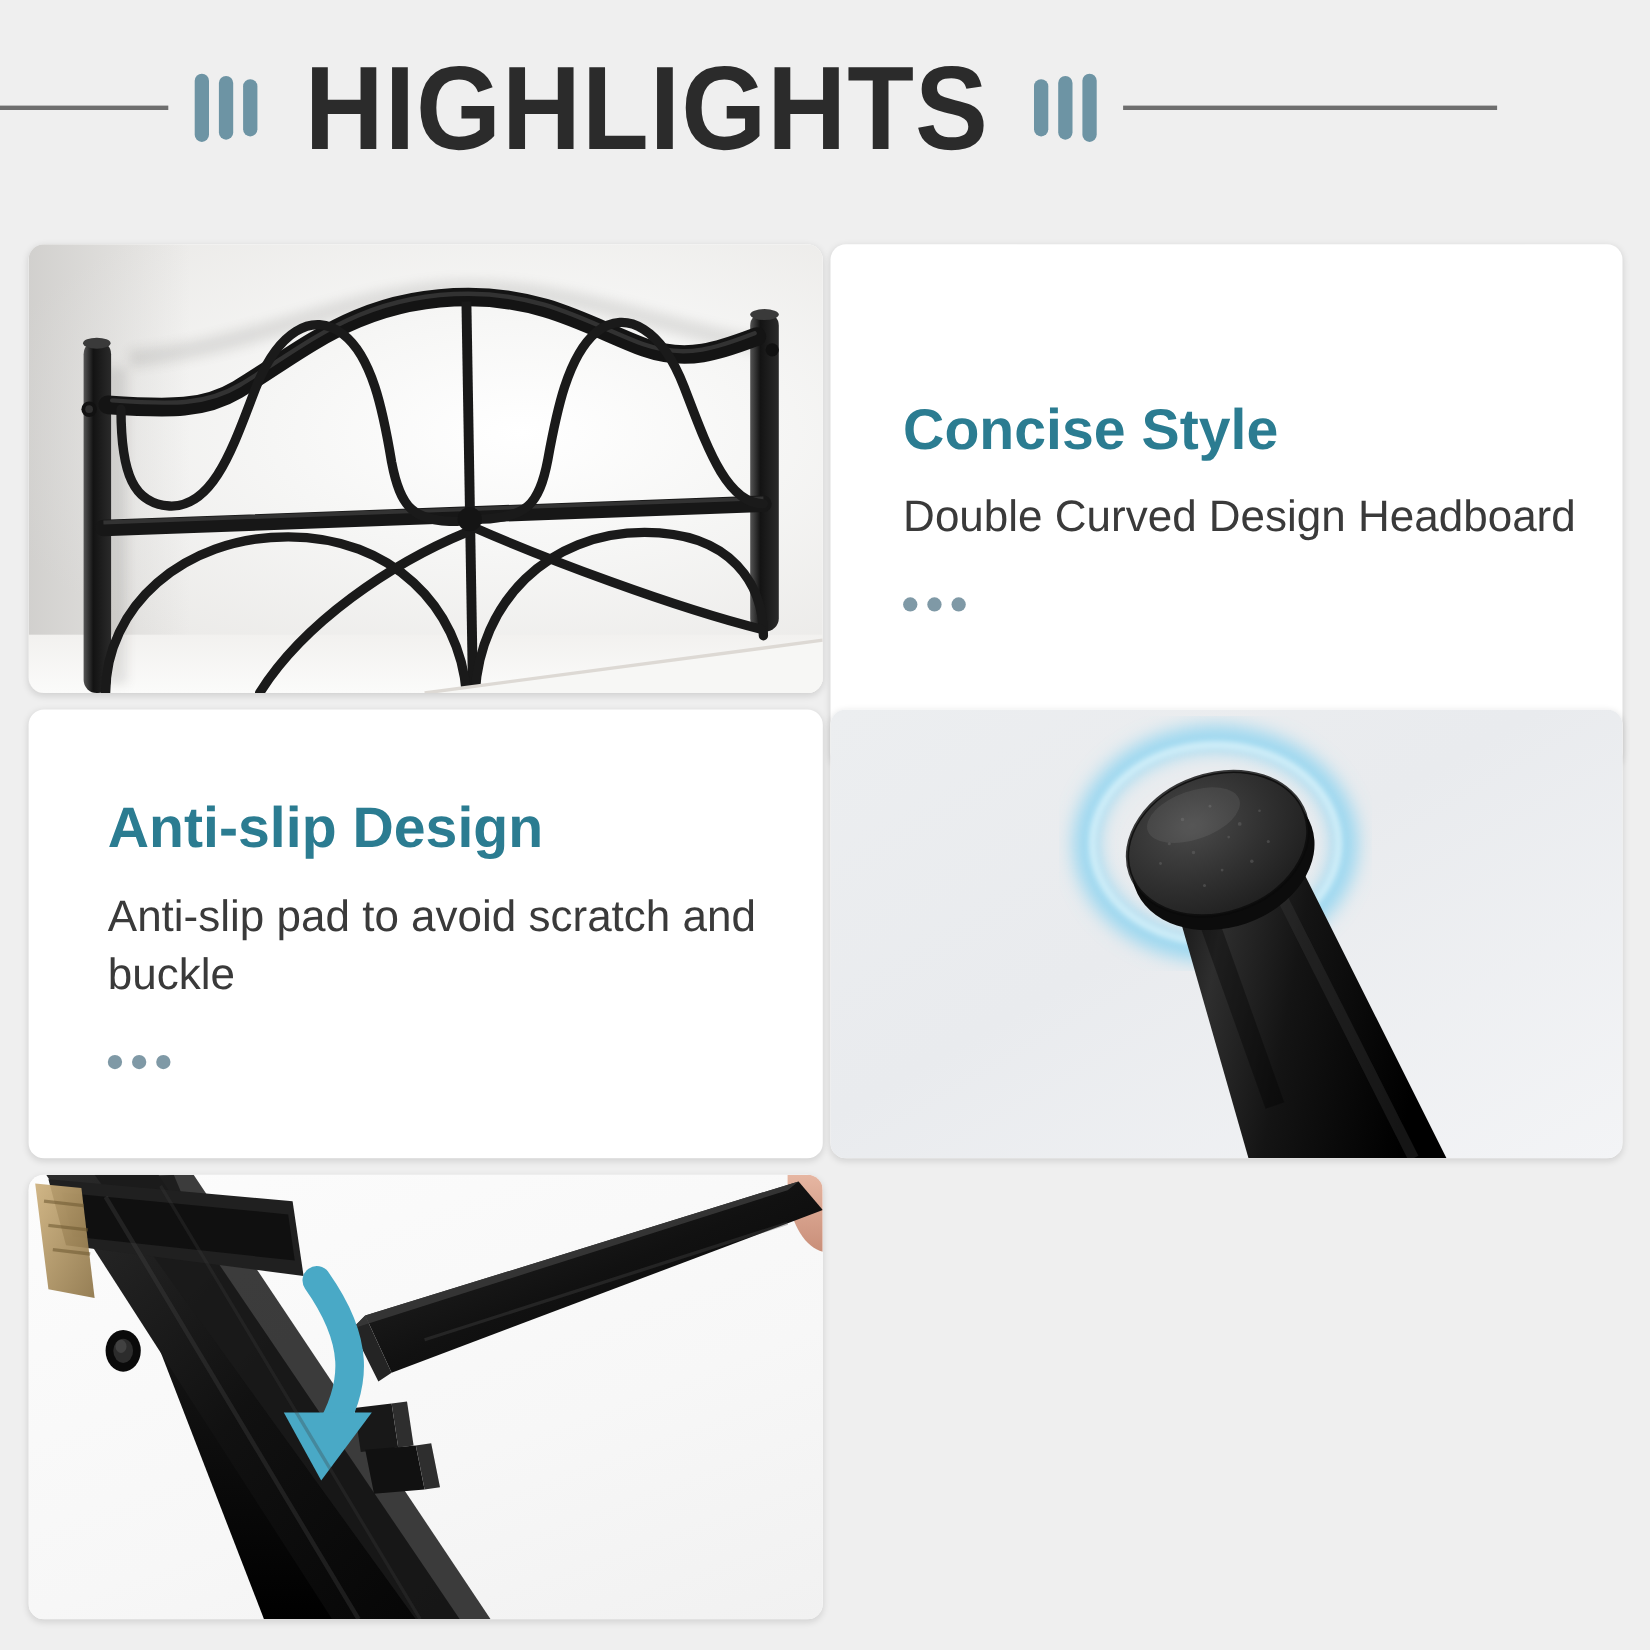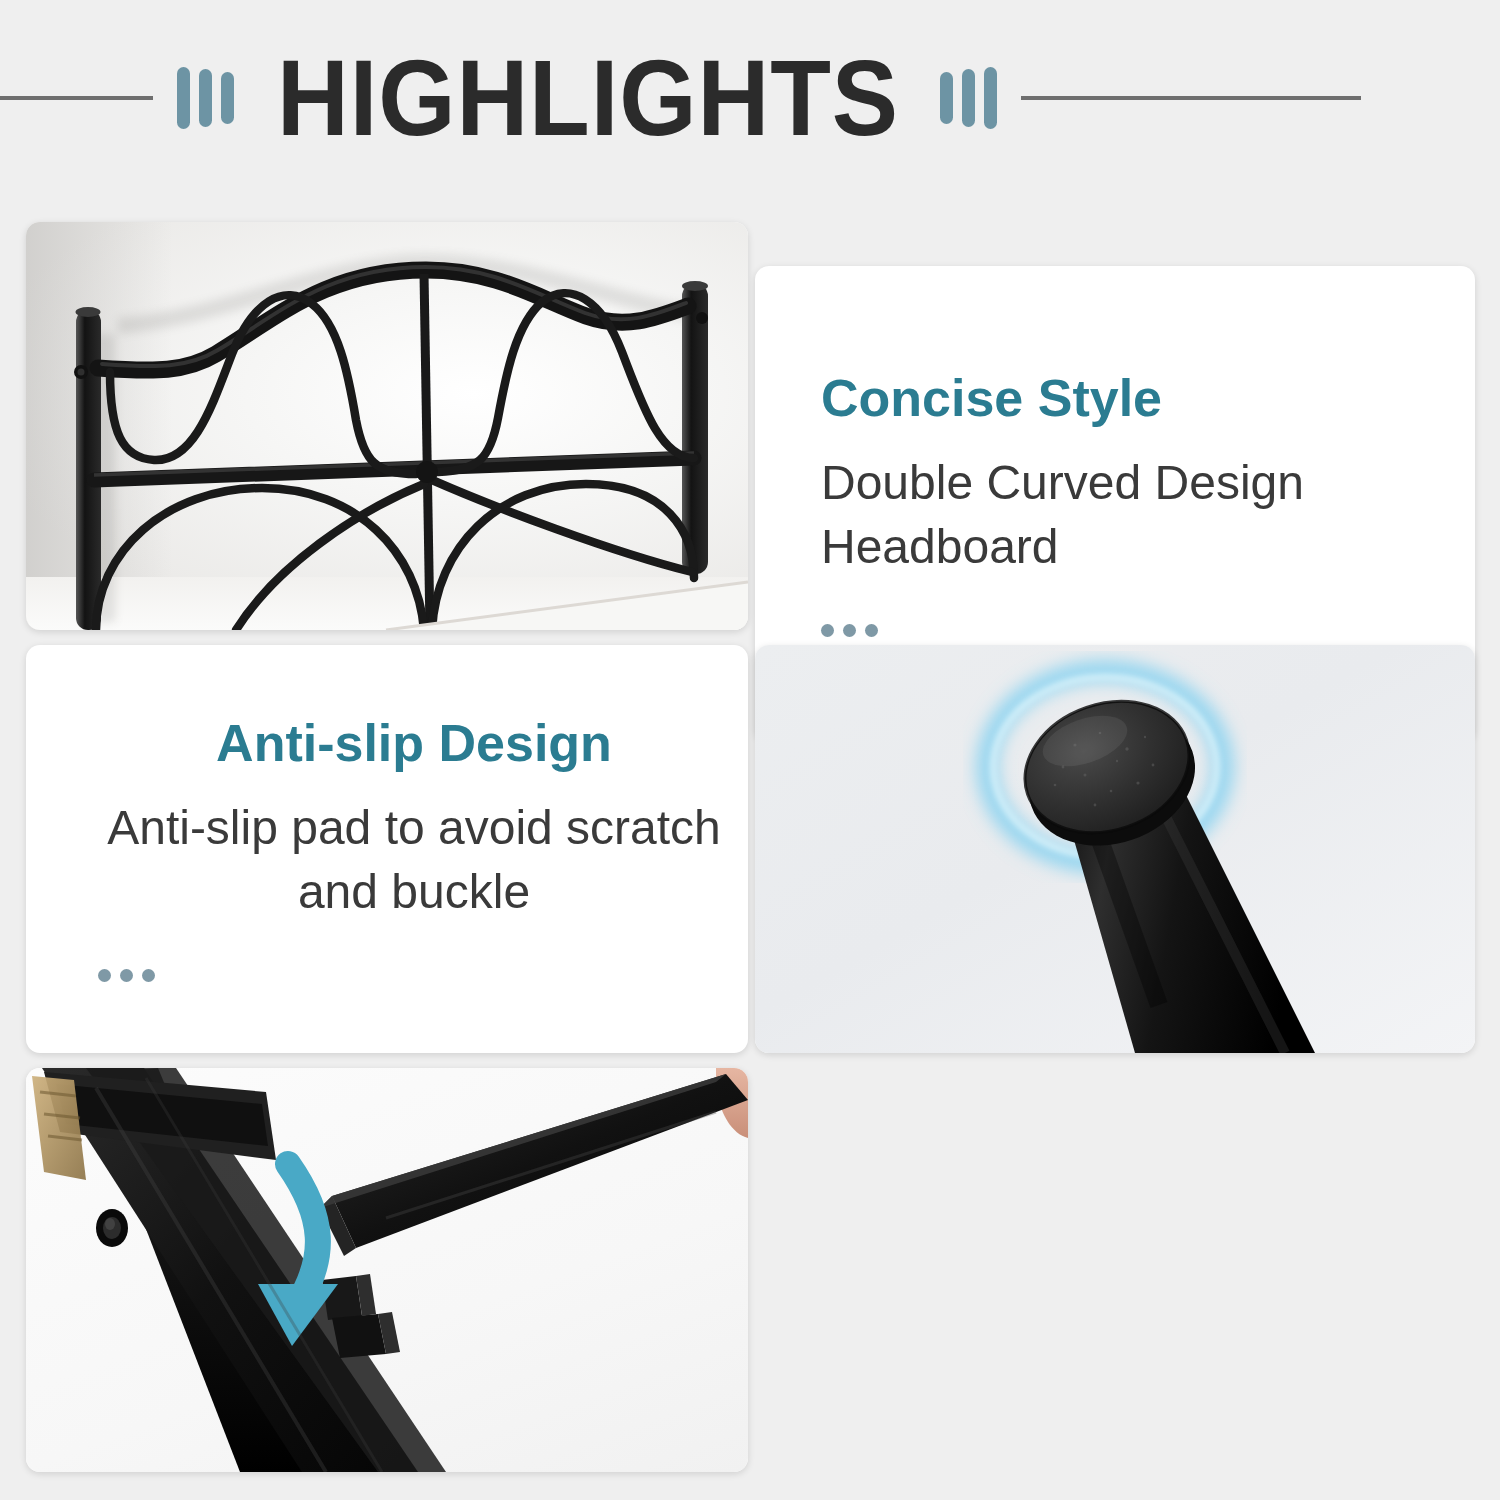--- a/index.html
+++ b/index.html
@@ -79,22 +79,22 @@
 
   .card {
     position: absolute;
     background: #ffffff;
     border-radius: 14px;
     box-shadow: 0 2px 7px rgba(0,0,0,0.13);
     overflow: hidden;
   }
 
   .c-img-1  { left: 0;    top: 0;   width: 722px; height: 408px; }
-  .c-txt-1  { left: 729px; top: 0;   width: 720px; height: 476px; margin-top: 44px; }
-  .c-txt-2  { left: 0;    top: 423px; width: 722px; height: 408px; text-align: center; }
+  .c-txt-1  { left: 729px; top: 0;   width: 720px; height: 476px; }
+  .c-txt-2  { left: 0;    top: 423px; width: 722px; height: 408px; }
   .c-img-2  { left: 729px; top: 423px; width: 720px; height: 408px; }
   .c-img-3  { left: 0;    top: 846px; width: 722px; height: 404px; }
   .c-txt-3  { left: 729px; top: 846px; width: 720px; height: 404px; }
 
   
   .txt-inner {
     position: absolute;
     left: 66px;
     top: 0;
     height: 100%;
@@ -108,21 +108,21 @@
   .feat-title {
     font-size: 52px;
     font-weight: bold;
     color: #2b7c91;
     line-height: 1.05;
     margin-bottom: 26px;
     white-space: nowrap;
   }
 
   .feat-desc {
-    font-size: 48px;
+    font-size: 40px;
     color: #3a3a3a;
     line-height: 1.32;
     font-weight: normal;
   }
 
   .dots {
     display: flex;
     gap: 9px;
     margin-top: 46px;
   }

